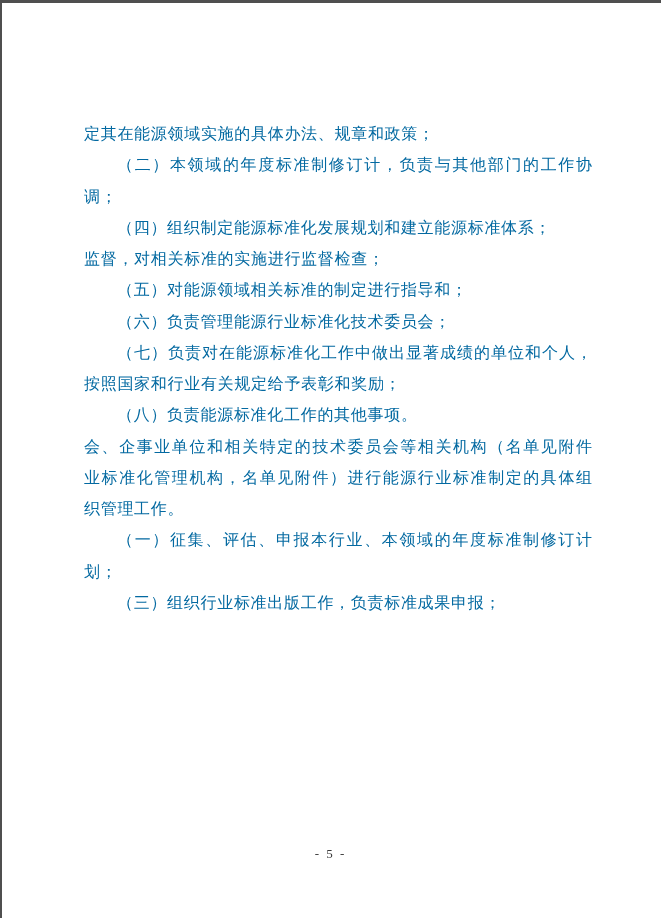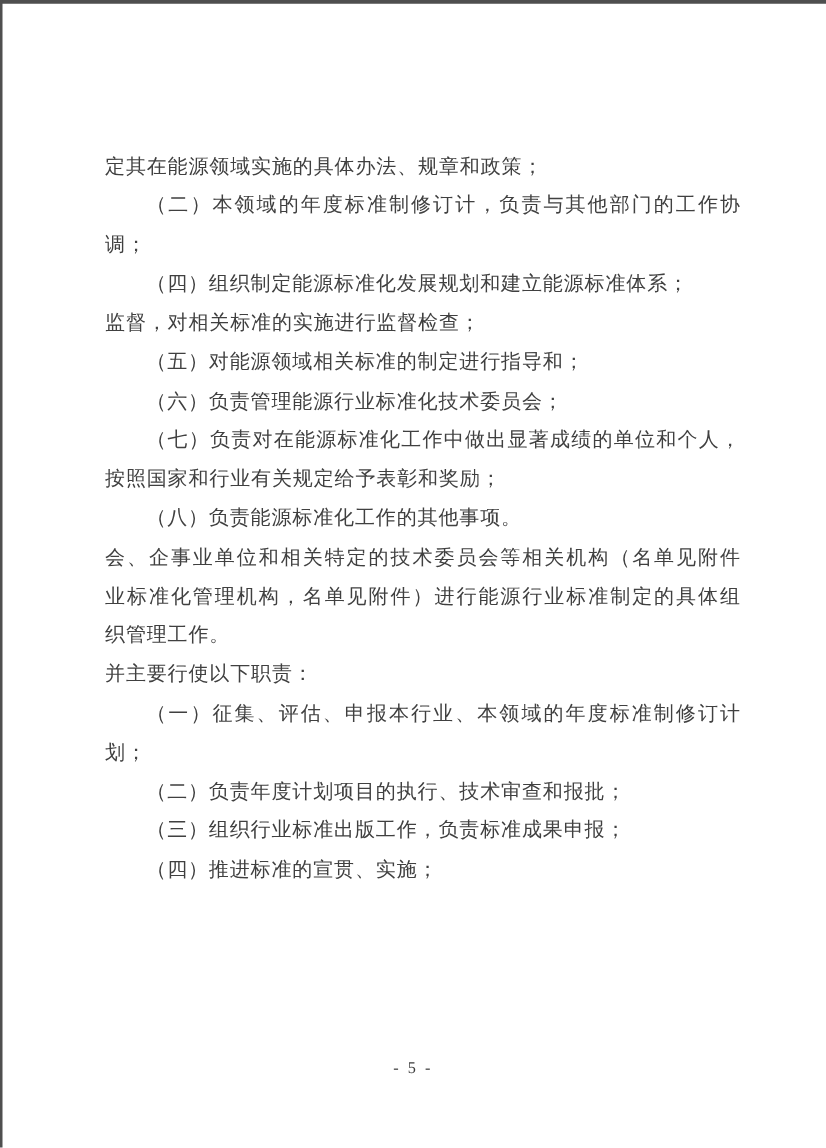--- a/index.html
+++ b/index.html
@@ -30,21 +30,21 @@
     position: absolute;
     left: 84px;
     top: 118px;
     width: 508px;
   }
   .line {
     height: 31.25px;
     line-height: 31.25px;
     font-size: 16px;
     letter-spacing: 0.7px;
-    color: #404040;
+    color: #0369a1;
     white-space: nowrap;
   }
   .indent {
     text-indent: 33px;
   }
   .just {
     white-space: normal;
     letter-spacing: 0;
     text-align: justify;
     text-align-last: justify;
@@ -74,21 +74,18 @@
   <div class="line indent">（四）组织制定能源标准化发展规划和建立能源标准体系；</div>
   <div class="line">监督，对相关标准的实施进行监督检查；</div>
   <div class="line indent">（五）对能源领域相关标准的制定进行指导和；</div>
   <div class="line indent">（六）负责管理能源行业标准化技术委员会；</div>
   <div class="line indent just">（七）负责对在能源标准化工作中做出显著成绩的单位和个人，</div>
   <div class="line">按照国家和行业有关规定给予表彰和奖励；</div>
   <div class="line indent">（八）负责能源标准化工作的其他事项。</div>
   <div class="line just">会、企事业单位和相关特定的技术委员会等相关机构（名单见附件</div>
   <div class="line just">业标准化管理机构，名单见附件）进行能源行业标准制定的具体组</div>
   <div class="line">织管理工作。</div>
-  <div class="line">并主要行使以下职责：</div>
   <div class="line indent just">（一）征集、评估、申报本行业、本领域的年度标准制修订计</div>
   <div class="line">划；</div>
-  <div class="line indent">（二）负责年度计划项目的执行、技术审查和报批；</div>
   <div class="line indent">（三）组织行业标准出版工作，负责标准成果申报；</div>
-  <div class="line indent">（四）推进标准的宣贯、实施；</div>
 </div>
 
 <div class="pagenum">- 5 -</div>
 
 </body></html>

